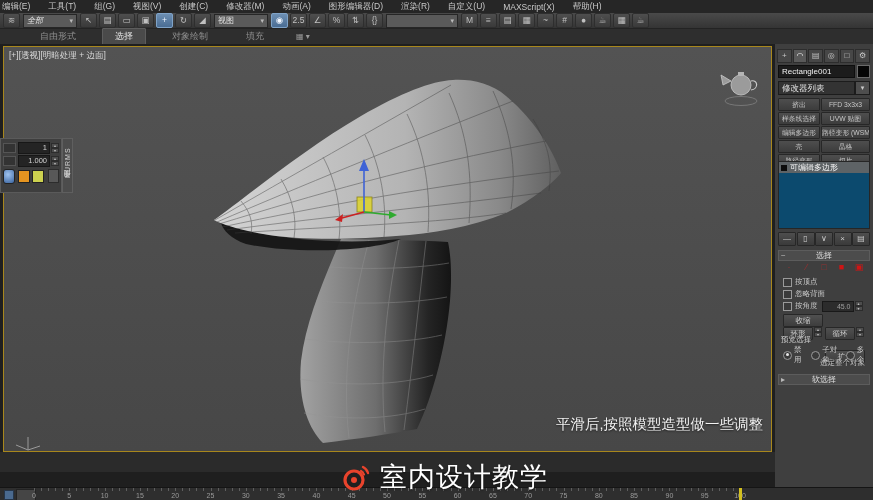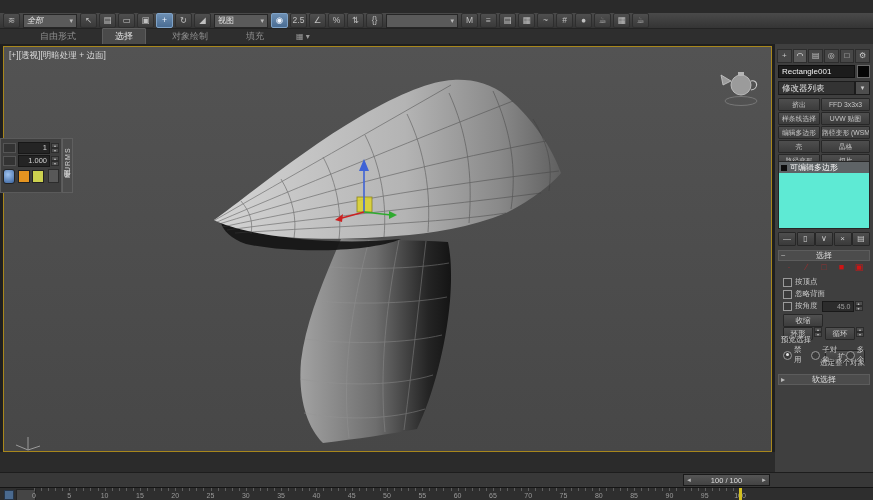--- a/index.html
+++ b/index.html
@@ -58,21 +58,21 @@
   .cp-tab.active{background:#5a5a5a;color:#fff;}
   .cp-name-row{position:absolute;left:3px;top:21px;width:92px;height:13px;display:flex;}
   .cp-name{flex:1;background:#1c1c1c;border:1px solid #0e0e0e;color:#f0f0f0;font-size:8px;line-height:11px;padding-left:3px;}
   .cp-swatch{width:13px;height:13px;background:#060606;border:1px solid #6a6a6a;box-sizing:border-box;margin-left:2px;}
   .cp-modlist{position:absolute;left:3px;top:37px;width:92px;height:14px;display:flex;}
   .cp-modlist .fld{flex:1;background:#333;border:1px solid #1c1c1c;color:#e2e2e2;font-size:8.5px;line-height:12px;padding-left:3px;}
   .cp-modlist .dd{width:13px;background:#4e4e4e;border:1px solid #1c1c1c;color:#ccc;font-size:7px;text-align:center;line-height:12px;}
   .mod-grid{position:absolute;left:3px;top:54px;width:92px;display:grid;grid-template-columns:42px 49px;gap:1px;}
   .mod-btn{height:11px;line-height:11px;background:linear-gradient(#4e4e4e,#3c3c3c);border:1px solid #272727;
            color:#c6c6c6;font-size:6.8px;text-align:center;overflow:hidden;white-space:nowrap;border-radius:1px;}
-  .stackbox{position:absolute;left:3px;top:117px;width:92px;height:68px;background:#5eead4;border:1px solid #262626;box-sizing:border-box;}
+  .stackbox{position:absolute;left:3px;top:117px;width:92px;height:68px;background:#0c4a6e;border:1px solid #262626;box-sizing:border-box;}
   .stack-item{height:11px;display:flex;align-items:center;background:#5e6366;color:#f4f4f4;font-size:8px;padding-left:2px;}
   .stack-item .sq{width:6px;height:6px;background:#0c0c0c;margin-right:3px;flex:none;}
   .stack-tools{position:absolute;left:3px;top:188px;width:92px;height:13px;display:flex;justify-content:space-between;}
   .st-btn{width:16px;height:12px;line-height:11px;text-align:center;font-size:8px;color:#cfcfcf;
           background:linear-gradient(#4e4e4e,#3a3a3a);border:1px solid #272727;border-radius:1px;}
   .roll-hd{position:absolute;left:3px;width:92px;height:11px;background:#4c4c4c;border:1px solid #5c5c5c;
            box-sizing:border-box;font-size:8px;color:#e0e0e0;text-align:center;line-height:9px;}
   .roll-hd .st{position:absolute;left:2px;top:0;font-size:8px;color:#bbb;}
   .so-row{position:absolute;left:8px;top:218px;width:82px;display:flex;justify-content:space-between;}
   .so-ic{width:12px;height:11px;line-height:11px;text-align:center;font-size:9px;color:#993030;}
@@ -104,20 +104,34 @@
   .tl-box{position:absolute;left:16px;top:1px;width:18px;height:10px;background:#454545;border:1px solid #232323;}
   
   .watermark{position:absolute;left:340px;top:458px;height:38px;display:flex;align-items:center;z-index:9;pointer-events:none;}
   .wm-text{font-size:27px;color:#ffffff;letter-spacing:1px;margin-left:6px;text-shadow:0 1px 2px rgba(0,0,0,.5);}
 </style>
 </head>
 <body>
 
 <div id="app">
 
+  <div class="menubar">
+      <span class="menu-item">编辑(E)</span>
+      <span class="menu-item">工具(T)</span>
+      <span class="menu-item">组(G)</span>
+      <span class="menu-item">视图(V)</span>
+      <span class="menu-item">创建(C)</span>
+      <span class="menu-item">修改器(M)</span>
+      <span class="menu-item">动画(A)</span>
+      <span class="menu-item">图形编辑器(D)</span>
+      <span class="menu-item">渲染(R)</span>
+      <span class="menu-item">自定义(U)</span>
+      <span class="menu-item">MAXScript(X)</span>
+      <span class="menu-item">帮助(H)</span>
+    </div>
 
   <div class="toolbar">
       <div class="tb-ic">≋</div>
       <div class="tb-dd" style="width: 46px; font-style: italic;">
         <span>全部</span>
         <span class="arr">▾</span>
       </div>
       <div class="tb-ic">↖</div>
       <div class="tb-ic">▤</div>
       <div class="tb-ic">▭</div>
@@ -229,20 +243,21 @@
           <rect x="737" y="71" width="6" height="4" fill="#b5b5b5" stroke="none"></rect>
         </g>
 
         <g stroke="#9a9a9a" stroke-width="1">
           <line x1="27" y1="436" x2="27" y2="449"></line>
           <line x1="27" y1="449" x2="15" y2="444"></line>
           <line x1="27" y1="449" x2="39" y2="445"></line>
         </g>
       </svg>
       <div class="vp-label">[+][透视][明暗处理 + 边面]</div>
+      <div class="vp-annotation">平滑后,按照模型造型做一些调整</div>
     </div>
   </div>
 
   <div class="nurms">
     <div class="nurms-body">
       <div class="nurms-row">
         <span class="nurms-lblico"></span>
         <span class="nurms-spin">1</span>
         <span class="updown">
             <i>▴</i>
@@ -365,27 +380,20 @@
     <div class="sel-status">选定整个对象</div>
 
     <div class="roll-hd" style="top:330px;">
       <span class="st">▸</span>
       <span>软选择</span>
     </div>
   </div>
 
   <div class="strip"></div>
 
-  <div class="slider-row">
-    <div class="frame-handle">
-      <span class="a">◄</span>
-      <span class="mid">100 / 100</span>
-      <span class="a">►</span>
-    </div>
-  </div>
 
   <div class="ruler">
     <span class="tl-blue"></span>
     <span class="tl-box"></span>
   <div class="tick" style="left: 34px;"></div>
       <div class="tick" style="left: 41.06px;"></div>
       <div class="tick" style="left: 48.12px;"></div>
       <div class="tick" style="left: 55.18px;"></div>
       <div class="tick" style="left: 62.24px;"></div>
       <div class="tick" style="left: 69.3px;"></div>
@@ -501,14 +509,23 @@
       <div class="tlabel" style="left: 528.2px;">70</div>
       <div class="tlabel" style="left: 563.5px;">75</div>
       <div class="tlabel" style="left: 598.8px;">80</div>
       <div class="tlabel" style="left: 634.1px;">85</div>
       <div class="tlabel" style="left: 669.4px;">90</div>
       <div class="tlabel" style="left: 704.7px;">95</div>
       <div class="tlabel" style="left: 740px;">100</div>
       <div class="cf-marker" style="left: 739px;"></div>
     </div>
 
+  <div class="watermark">
+    <svg width="34" height="34" viewBox="0 0 34 34">
+      <circle cx="14" cy="20" r="9" fill="none" stroke="#e8432c" stroke-width="3.2"></circle>
+      <circle cx="14" cy="20" r="3" fill="#e8432c"></circle>
+      <path d="M23 7 A 10 10 0 0 1 28 13" fill="none" stroke="#e8432c" stroke-width="2.4" stroke-linecap="round"></path>
+      <path d="M21 11 A 6 6 0 0 1 24 14.5" fill="none" stroke="#e8432c" stroke-width="2.2" stroke-linecap="round"></path>
+    </svg>
+    <span class="wm-text">室内设计教学</span>
+  </div>
 
 </div>
 
 </body></html>

